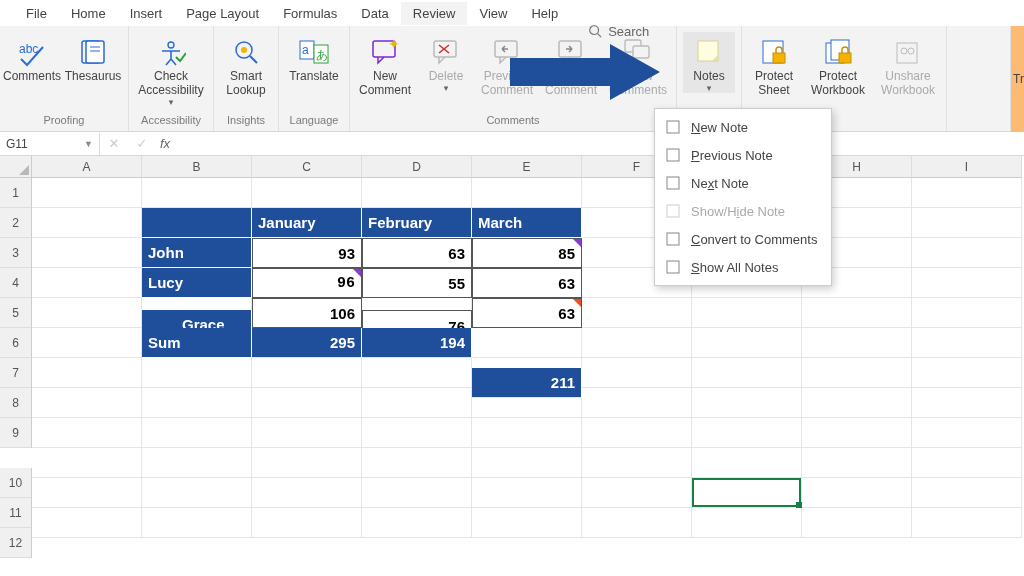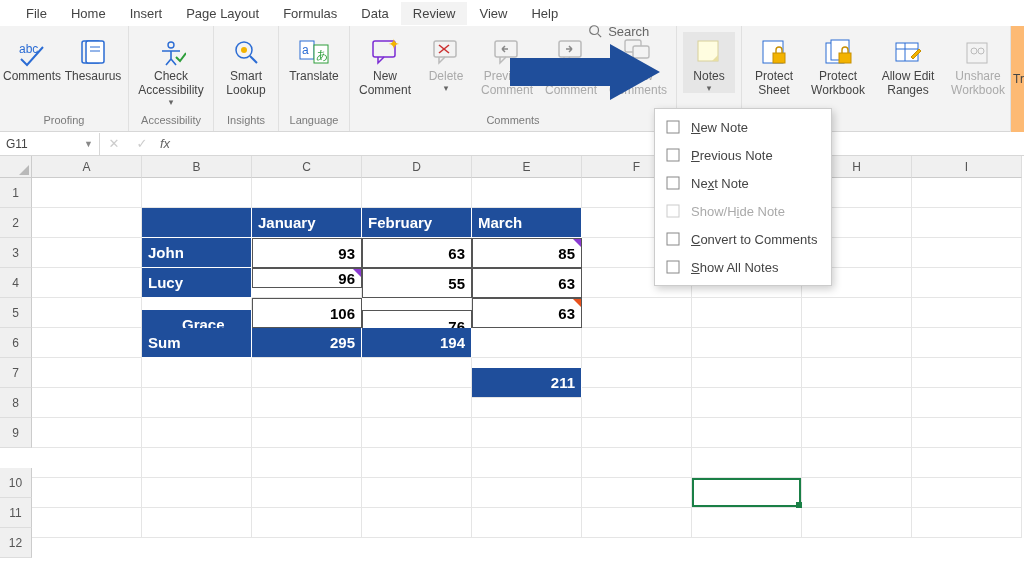--- a/index.html
+++ b/index.html
@@ -260,32 +260,20 @@
         <div class="ico">
             <svg width="30" height="30">
               <rect x="3" y="6" width="18" height="20" fill="#fff" stroke="#2b6cd4"></rect>
               <rect x="8" y="3" width="18" height="20" fill="#fff" stroke="#2b6cd4"></rect>
               <rect x="16" y="16" width="12" height="10" fill="#f3b300" stroke="#c78f00"></rect>
               <path d="M19 16 v-3 a3 3 0 0 1 6 0 v3" fill="none" stroke="#c78f00" stroke-width="1.4"></path>
             </svg>
           </div>
         <div class="txt" style="white-space:pre">Protect
 Workbook</div>
-      </div>
-      <div class="bigbtn w64">
-        <div class="ico">
-            <svg width="30" height="30">
-              <rect x="3" y="6" width="22" height="18" fill="#fff" stroke="#2b6cd4"></rect>
-              <line x1="3" y1="12" x2="25" y2="12" stroke="#2b6cd4"></line>
-              <line x1="12" y1="6" x2="12" y2="24" stroke="#2b6cd4"></line>
-              <path d="M18 20 L26 12 L28 14 L20 22 Z" fill="#f3b300" stroke="#c78f00"></path>
-            </svg>
-          </div>
-        <div class="txt" style="white-space:pre">Allow Edit
-Ranges</div>
       </div>
       <div class="bigbtn disabled w64">
         <div class="ico">
             <svg width="30" height="30">
               <rect x="4" y="6" width="20" height="20" fill="none" stroke="#bbb"></rect>
               <circle cx="11" cy="14" r="3" fill="none" stroke="#bbb"></circle>
               <circle cx="18" cy="14" r="3" fill="none" stroke="#bbb"></circle>
             </svg>
           </div>
         <div class="txt" style="white-space:pre">Unshare
@@ -461,21 +449,21 @@
         <div class="cell" style="left: 880px; top: 330px; width: 110px; height: 30px;"></div>
         <div class="cell hdrblue" style="left: 110px; top: 30px; width: 110px; height: 30px; justify-content: flex-start;"></div>
         <div class="cell hdrblue" style="left: 220px; top: 30px; width: 110px; height: 30px; justify-content: flex-start;">January</div>
         <div class="cell hdrblue" style="left: 330px; top: 30px; width: 110px; height: 30px; justify-content: flex-start;">February</div>
         <div class="cell hdrblue" style="left: 440px; top: 30px; width: 110px; height: 30px; justify-content: flex-start;">March</div>
         <div class="cell namecell" style="left: 110px; top: 60px; width: 110px; height: 30px; justify-content: flex-start;">John</div>
         <div class="cell data" style="left: 220px; top: 60px; width: 110px; height: 30px;">93</div>
         <div class="cell data" style="left: 330px; top: 60px; width: 110px; height: 30px;">63</div>
         <div class="cell data" style="left: 440px; top: 60px; width: 110px; height: 30px;">85<div class="triangle-tr" style="border-width: 0px 8px 8px 0px; border-color: transparent rgb(138, 59, 209) transparent transparent;"></div></div>
         <div class="cell namecell" style="left: 110px; top: 90px; width: 110px; height: 30px; justify-content: flex-start;">Lucy</div>
-        <div class="cell data" style="left: 220px; top: 90px; width: 110px; height: 20px;">96<div class="triangle-tr" style="border-width: 0px 8px 8px 0px; border-color: transparent rgb(138, 59, 209) transparent transparent;"></div></div>
+        <div class="cell data" style="left: 220px; top: 90px; width: 110px; height: 30px; font-family: Liberation Mono, monospace;">96<div class="triangle-tr" style="border-width: 0px 8px 8px 0px; border-color: transparent rgb(138, 59, 209) transparent transparent;"></div></div>
         <div class="cell data" style="left: 330px; top: 90px; width: 110px; height: 30px;">55</div>
         <div class="cell data" style="left: 440px; top: 90px; width: 110px; height: 30px;">63</div>
         <div class="cell namecell" style="left: 110px; top: 132px; width: 110px; height: 30px; justify-content: flex-start; padding-left: 40px;">Grace</div>
         <div class="cell data" style="left: 220px; top: 120px; width: 110px; height: 30px;">106</div>
         <div class="cell data" style="left: 330px; top: 132px; width: 110px; height: 33px;">76</div>
         <div class="cell data" style="left: 440px; top: 120px; width: 110px; height: 30px;">63<div class="triangle-tr" style="border-width: 0px 8px 8px 0px; border-color: transparent rgb(232, 82, 30) transparent transparent;"></div></div>
         <div class="cell hdrblue" style="left: 110px; top: 150px; width: 110px; height: 30px; justify-content: flex-start;">Sum</div>
         <div class="cell sum" style="left: 220px; top: 150px; width: 110px; height: 30px;">295</div>
         <div class="cell sum" style="left: 330px; top: 150px; width: 110px; height: 30px;">194</div>
         <div class="cell sum" style="left: 440px; top: 150px; width: 110px; height: 30px; margin-top: 40px;">211</div>

